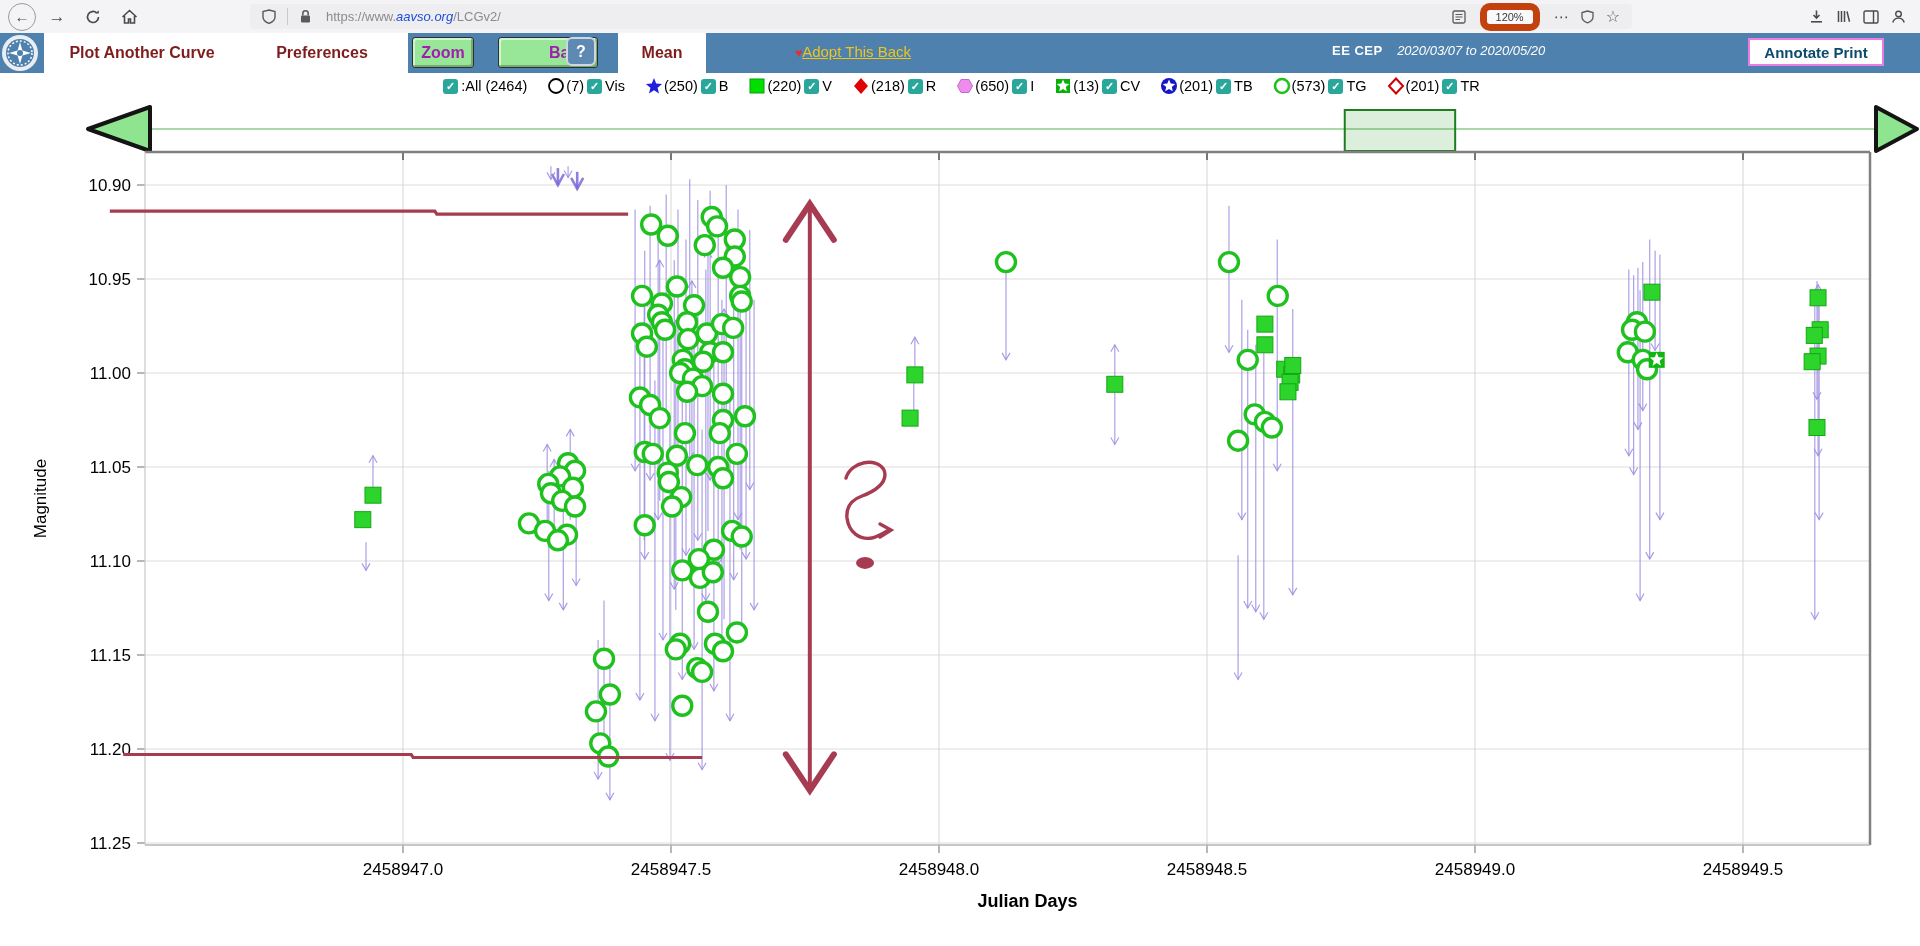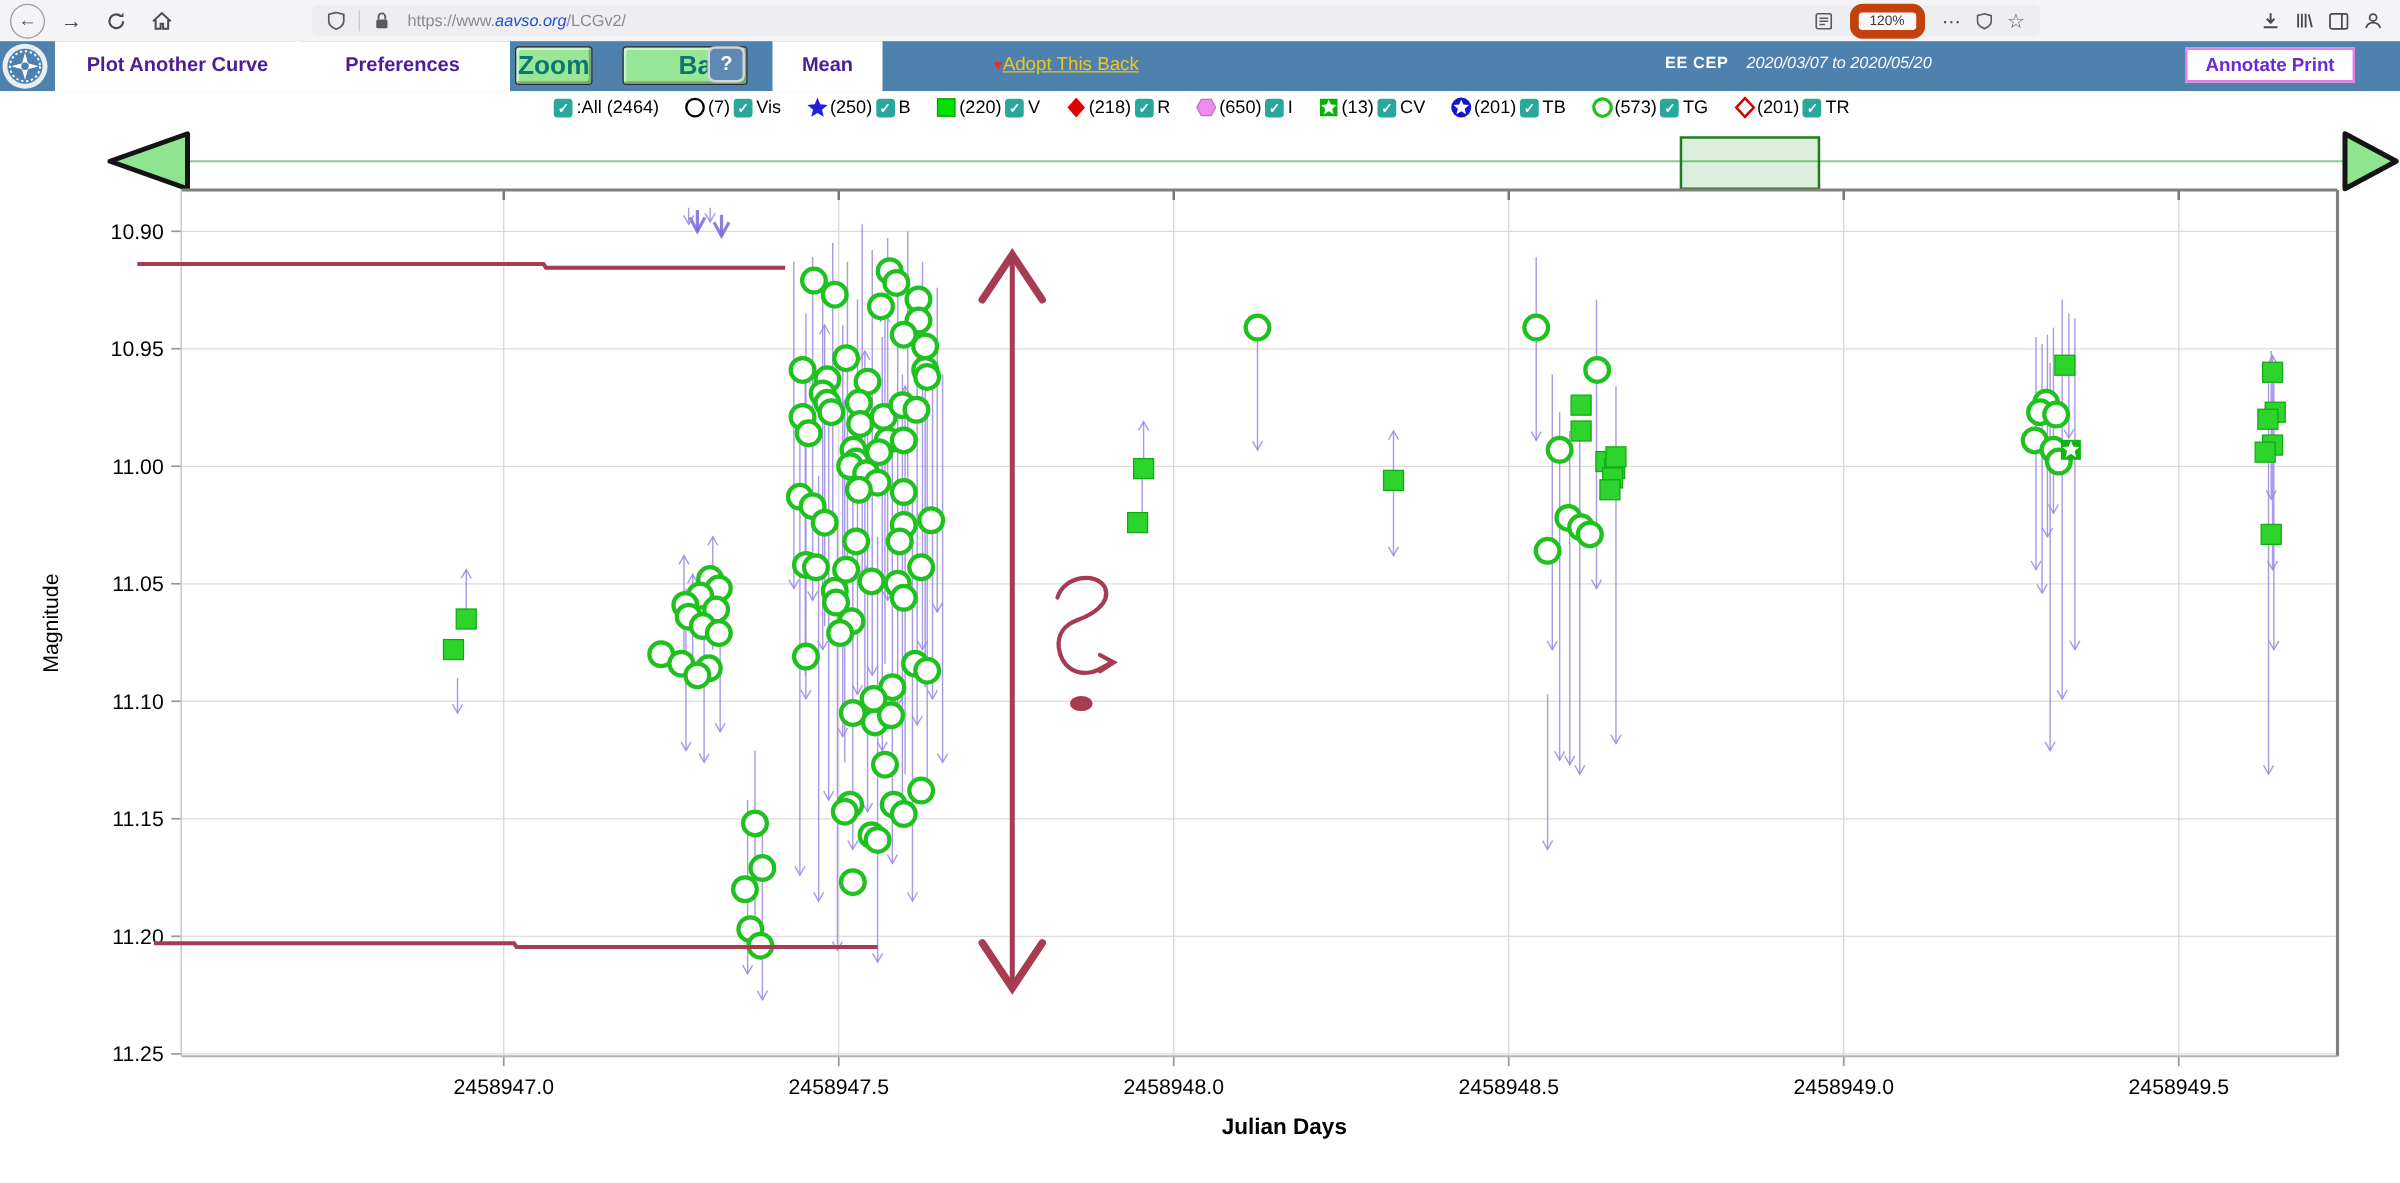--- a/index.html
+++ b/index.html
@@ -19,36 +19,36 @@
   .url-spacer{flex:1;}
   .zoom-pill{border:7px solid #c2410c;border-radius:10px;font-size:11px;color:#3a3a3e;
       padding:1px 9px;background:#f9f9fb;margin:0 8px;cursor:pointer;}
   .mini-ico{color:#5a5a5e;font-size:14px;margin:0 6px;cursor:pointer;display:flex;align-items:center;}
   .right-icos{position:absolute;right:8px;top:3px;display:flex;align-items:center;height:27px;}
   svg.cico{display:block;}
   
   .toolbar{position:absolute;left:0;top:33px;width:1920px;height:40px;background:#4e81ad;}
   .logo{position:absolute;left:2px;top:2px;width:36px;height:36px;border-radius:50%;
       background:#e9eef3;display:flex;align-items:center;justify-content:center;}
-  .wtab{position:absolute;top:0;height:40px;background:#fff;color:#4c1d95;font-weight:bold;
+  .wtab{position:absolute;top:0;height:40px;background:#fff;color:#7f1d1d;font-weight:bold;
       font-size:16px;display:flex;align-items:center;justify-content:center;cursor:pointer;}
   .gbtn{position:absolute;top:4px;height:29px;background:#98e698;border:1px solid #2e2e2e;
       border-radius:3px;box-shadow:inset -2px -2px 0 rgba(0,0,0,0.25),inset 2px 2px 0 rgba(255,255,255,0.55);
-      color:#0f766e;font-weight:bold;font-size:21px;display:flex;align-items:center;justify-content:center;cursor:pointer;}
+      color:#a21caf;font-weight:bold;font-size:16px;display:flex;align-items:center;justify-content:center;cursor:pointer;}
   .helpbtn{position:absolute;top:4px;height:29px;width:30px;background:#5d89b2;border:2px solid #cfd6dd;
       border-radius:6px;color:#fff;font-weight:bold;font-size:16px;display:flex;align-items:center;
       justify-content:center;cursor:pointer;box-sizing:border-box;}
   .adopt{position:absolute;left:795px;top:10px;font-size:15px;color:#eec41d;cursor:pointer;}
   .adopt .heart{color:#e03131;text-decoration:none;font-size:12px;}
   .adopt u{text-decoration:underline;}
   .star-title{position:absolute;left:1332px;top:8px;color:#fff;}
   .star-name{font-weight:bold;font-size:13px;letter-spacing:0.5px;}
   .star-range{font-style:italic;font-size:13px;margin-left:10px;}
   .annotate{position:absolute;left:1748px;top:5px;width:136px;height:28px;background:#fff;
-      border:2px solid #ea7ce5;color:#6d28d9;font-weight:bold;font-size:15px;display:flex;
+      border:2px solid #ea7ce5;color:#0c4a6e;font-weight:bold;font-size:15px;display:flex;
       align-items:center;justify-content:center;cursor:pointer;box-sizing:border-box;}
   
   .legend-row{position:absolute;left:0;top:73px;width:1920px;height:26px;background:#fff;
       display:flex;align-items:center;justify-content:center;font-size:14.5px;color:#000;}
   .li{display:flex;align-items:center;margin:0 10px;}
   .li .mk{display:flex;align-items:center;margin-right:1px;}
   .cb{width:15px;height:15px;background:#2aa79b;border-radius:3px;color:#fff;font-size:11px;
       font-weight:bold;display:inline-flex;align-items:center;justify-content:center;margin:0 3px;cursor:pointer;}
   
   #chart{position:absolute;left:0;top:0;width:1920px;height:946px;}

